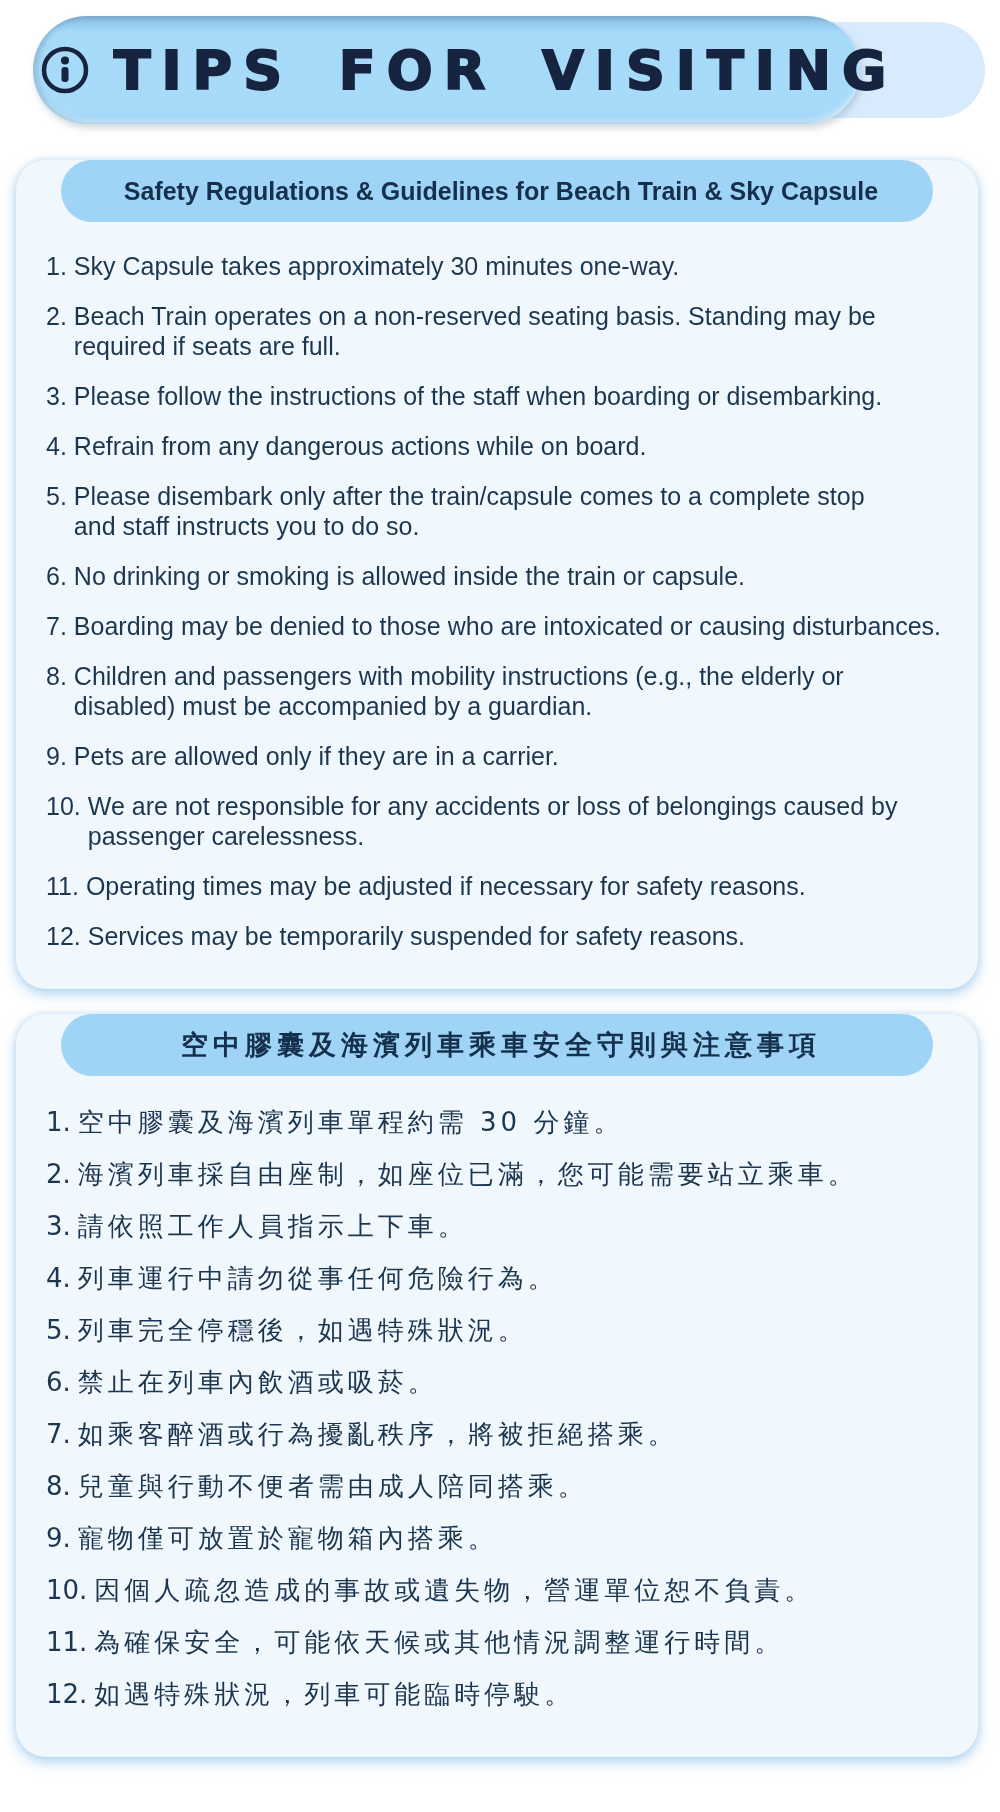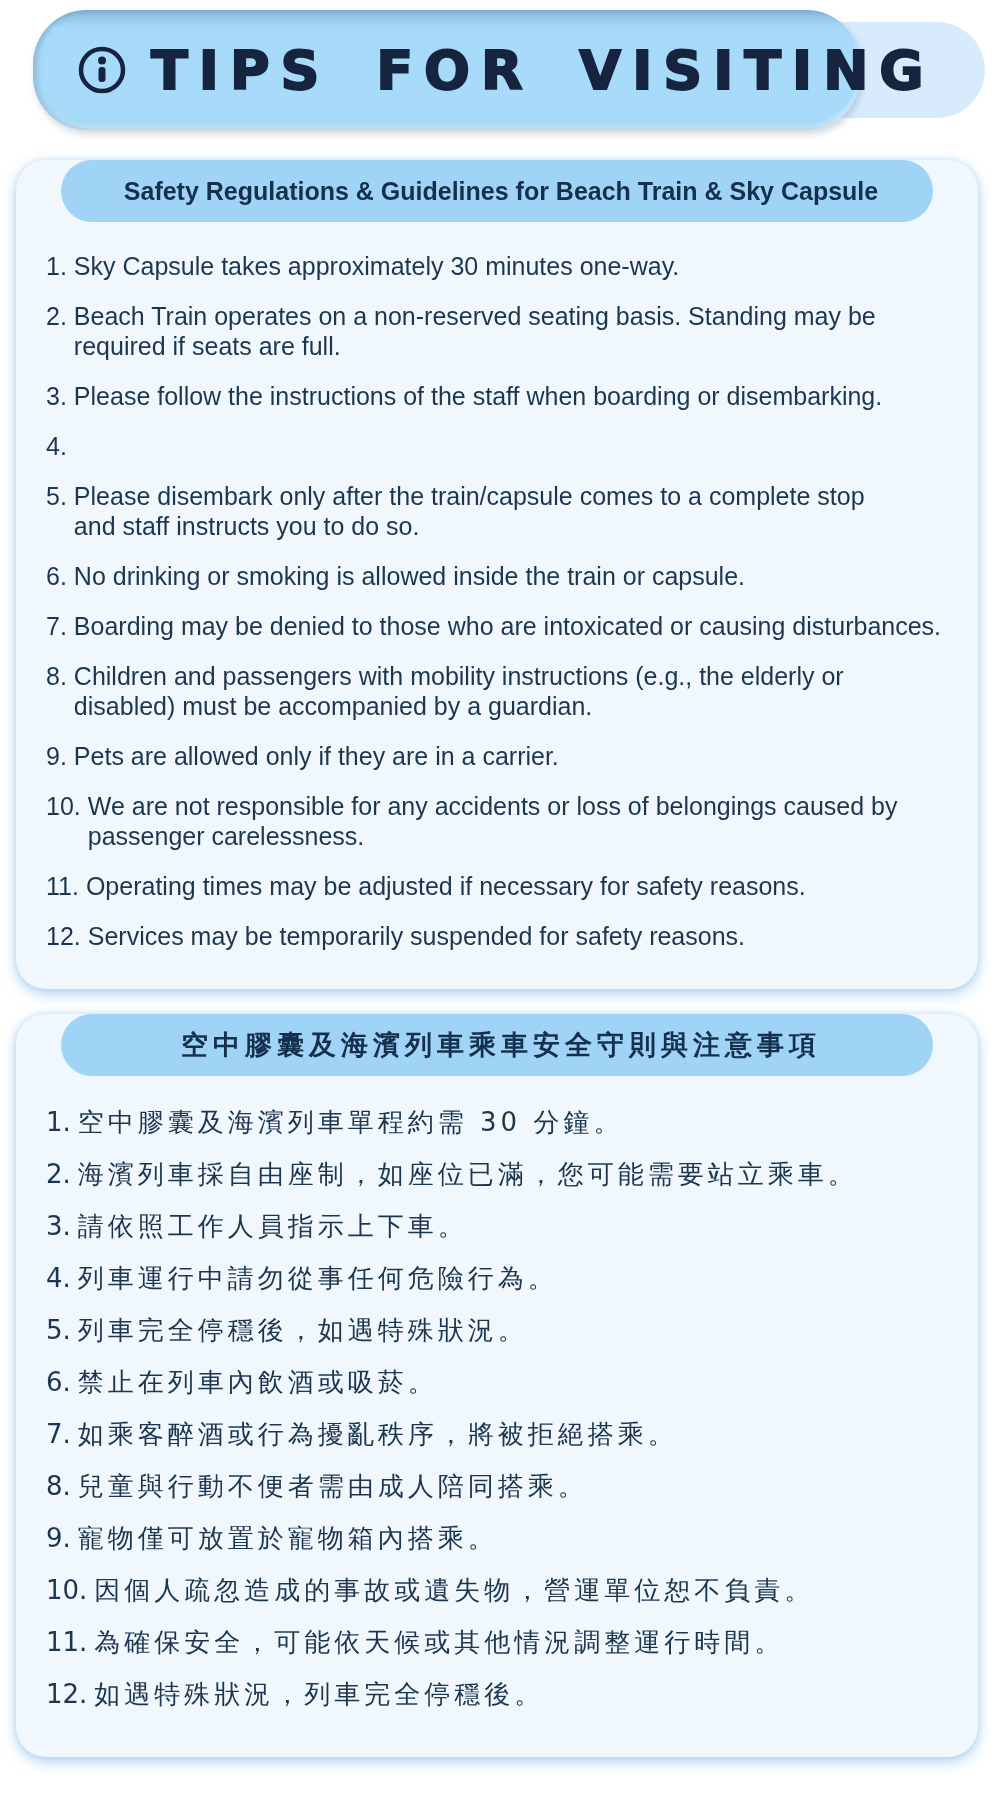--- a/index.html
+++ b/index.html
@@ -8,27 +8,27 @@
     font-family:"Liberation Sans","DejaVu Sans",sans-serif;
     color:#1d364f;overflow:hidden;
   }
   
   .banner-wrap{position:relative;height:122px;}
   .banner-back{
     position:absolute;left:60px;top:22px;width:925px;height:96px;
     border-radius:48px;background:#d8ebfc;
   }
   .banner-main{
-    position:absolute;left:33px;top:10px;width:827px;height:120px;
+    position:absolute;left:33px;top:16px;width:827px;height:108px;
     border-radius:54px;
     background:linear-gradient(180deg,#7fafd2 0%,#93c8ec 6%,#a7daf9 15%,#a8dbfa 88%,#9fd3f2 100%);
     box-shadow:inset 4px 0 5px rgba(105,145,175,.45),
                inset 0 -4px 5px rgba(255,255,255,.5),
                2px 4px 7px rgba(120,140,160,.35);
-    display:flex;align-items:center;padding-left:44px;box-sizing:border-box;
+    display:flex;align-items:center;padding-left:44px;box-sizing:border-box;justify-content:center;
   }
   .banner-title{
     font-family:"DejaVu Sans","Liberation Sans",sans-serif;
     font-weight:800;font-size:54px;letter-spacing:11px;word-spacing:16px;
     color:#16243f;-webkit-text-stroke:2px #16243f;
     margin-left:24px;white-space:nowrap;
   }
   .info-icon{flex:0 0 auto;display:block;}
   
   .card{
@@ -98,20 +98,21 @@
 required if seats are full.</span>
   </div>
 
   <div class="item">
     <span class="num">3.</span>
     <span class="txt">Please follow the instructions of the staff when boarding or disembarking.</span>
   </div>
 
   <div class="item">
     <span class="num">4.</span>
+    <span class="txt">Refrain from any dangerous actions while on board.</span>
   </div>
 
   <div class="item">
     <span class="num">5.</span>
     <span class="txt">Please disembark only after the train/capsule comes to a complete stop
 and staff instructs you to do so.</span>
   </div>
 
   <div class="item">
     <span class="num">6.</span>
@@ -207,16 +208,16 @@
     <span class="txt">因個人疏忽造成的事故或遺失物，營運單位恕不負責。</span>
   </div>
 
   <div class="item">
     <span class="num">11.</span>
     <span class="txt">為確保安全，可能依天候或其他情況調整運行時間。</span>
   </div>
 
   <div class="item">
     <span class="num">12.</span>
-    <span class="txt">如遇特殊狀況，列車完全停穩後。</span>
+    <span class="txt">如遇特殊狀況，列車可能臨時停駛。</span>
   </div>
 </div>
 </div>
 
 </body></html>

